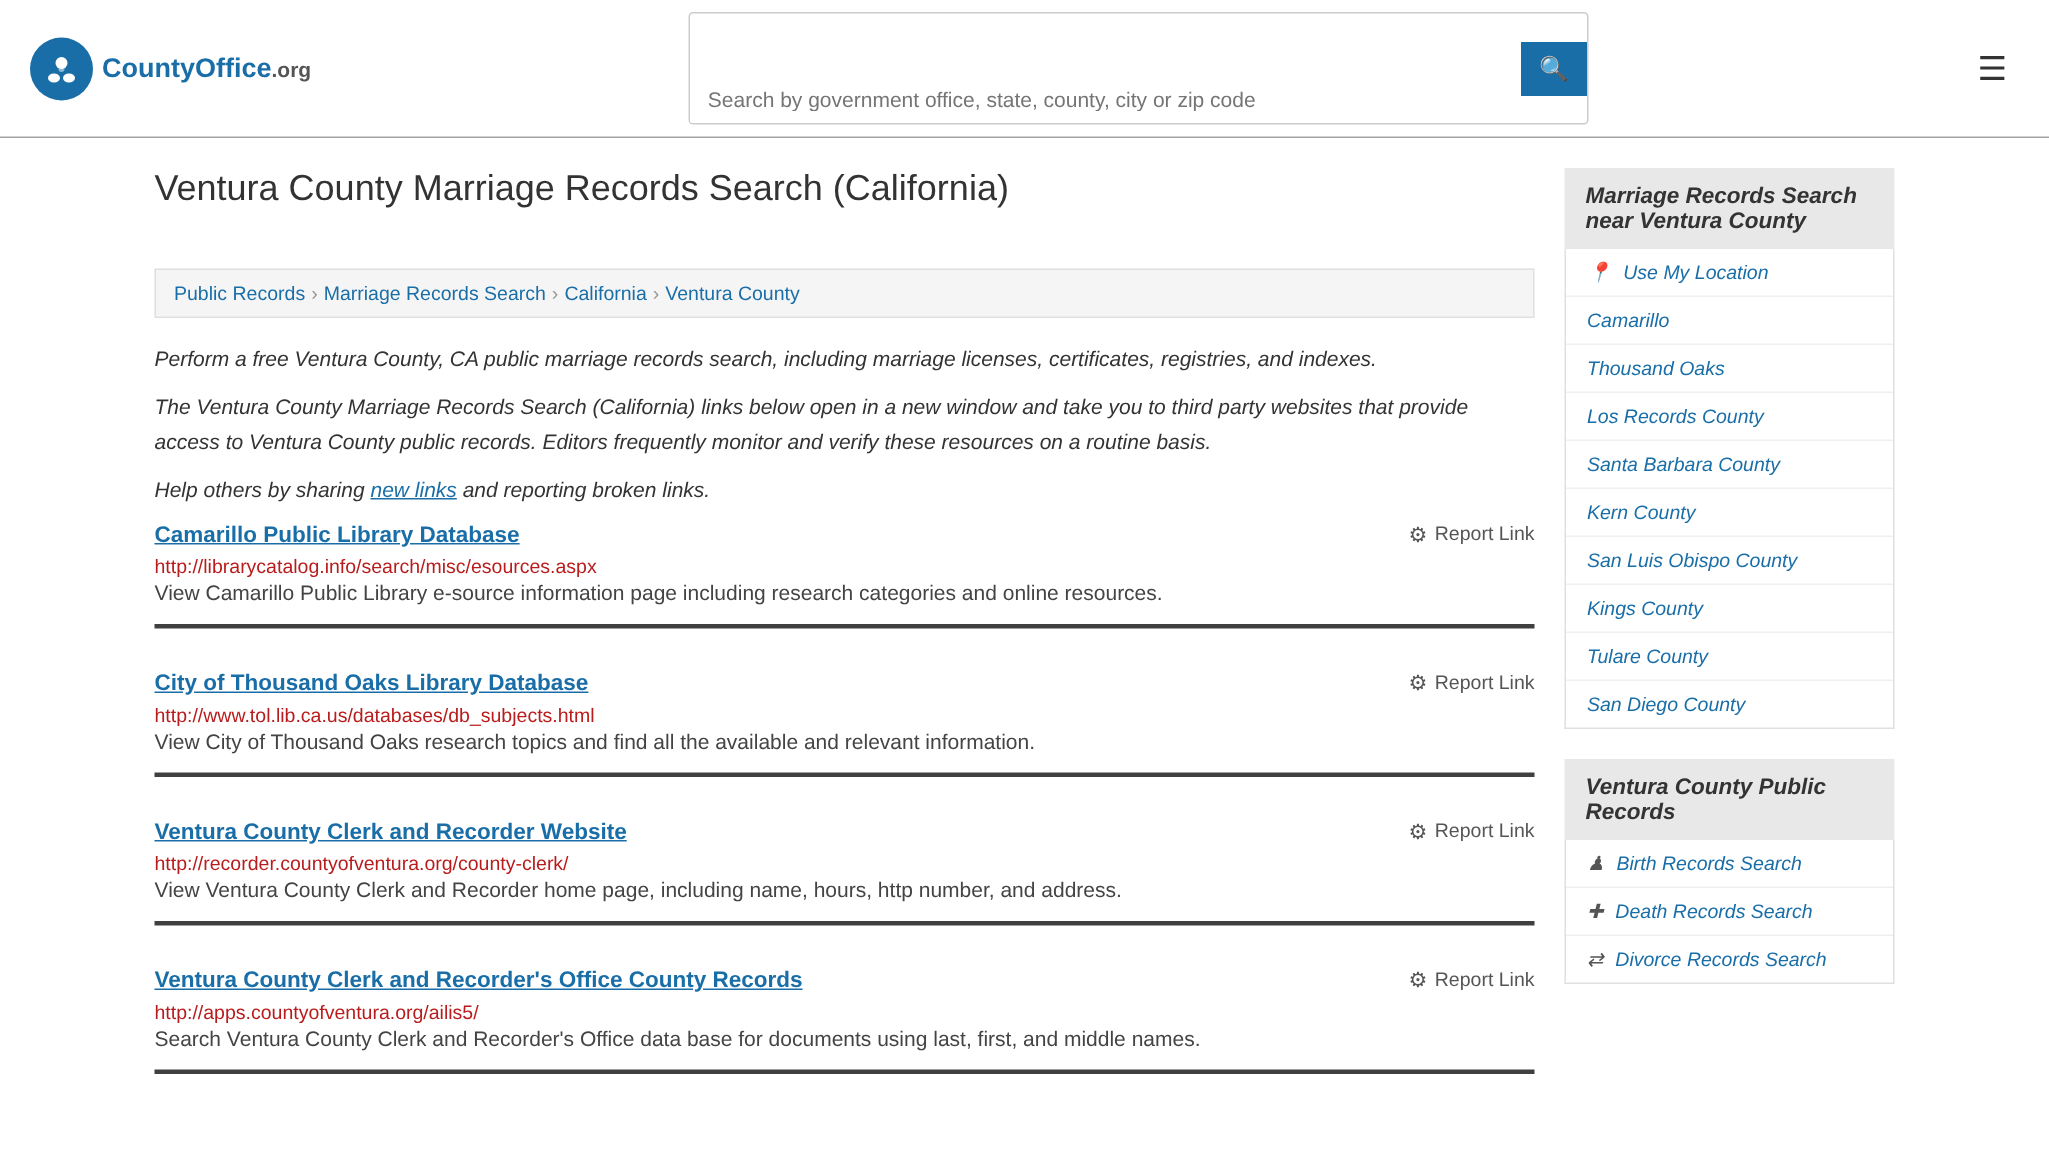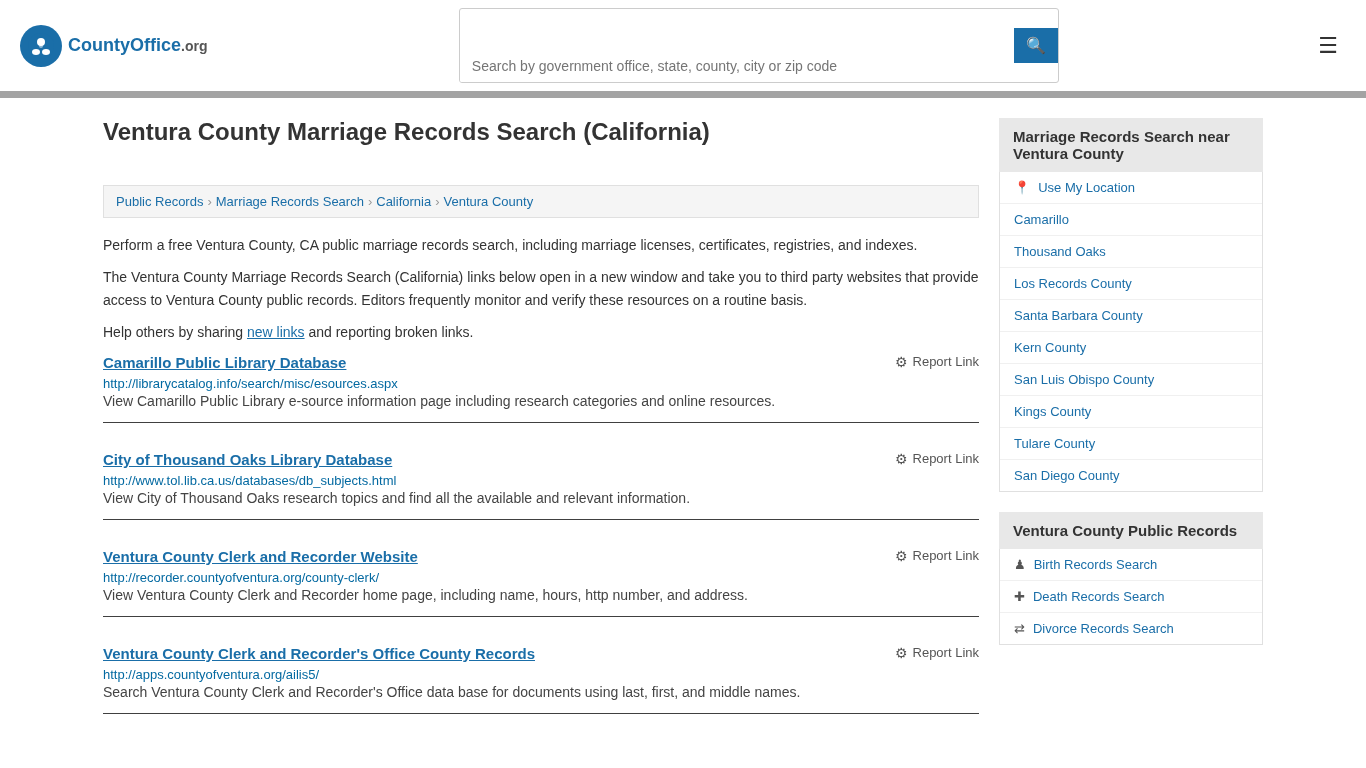--- a/index.html
+++ b/index.html
@@ -1,21 +1,21 @@
 <!DOCTYPE html>
 <html><head>
   <meta charset="utf-8">
   <style>
     * { margin: 0; padding: 0; box-sizing: border-box; }
     body { font-family: Arial, sans-serif; font-size: 14px; color: #333; background: #fff; }
 
     
     #header {
       background: #fff;
-      border-bottom: 7px solid #a3a3a3;
+      border-bottom: 1px solid #a3a3a3;
       padding: 8px 20px;
       display: flex;
       align-items: center;
       justify-content: space-between;
       gap: 24px;
     }
     #logo-area {
       display: flex;
       align-items: center;
       gap: 6px;
@@ -83,21 +83,21 @@
       display: flex;
       gap: 20px;
     }
 
     
     #content {
       flex: 1;
     }
     #page-title {
       font-size: 24px;
-      font-weight: bold;
+      font-weight: normal;
       color: #333;
       margin-bottom: 12px;
     }
 
     
     #breadcrumb {
       background: #f5f5f5;
       padding: 8px 12px;
       border: 1px solid #e0e0e0;
       margin-bottom: 16px;
@@ -113,29 +113,30 @@
       color: #1a6ea8;
       text-decoration: none;
     }
     .breadcrumb-sep { color: #999; }
 
     
     #description {
       margin-bottom: 8px;
       line-height: 1.6;
       font-size: 14px;
+      font-style: italic;
     }
     #description p { margin-bottom: 10px; }
     #description a { color: #1a6ea8; }
 
     
     .result-item {
       margin-bottom: 28px;
       padding-bottom: 10px;
-      border-bottom: 1px solid #404040;
+      border-bottom: 3px solid #404040;
     }
     .result-header {
       display: flex;
       align-items: flex-start;
       justify-content: space-between;
       margin-bottom: 4px;
     }
     .result-title {
       font-size: 15px;
       font-weight: bold;
@@ -151,35 +152,36 @@
       color: #555;
       cursor: pointer;
       white-space: nowrap;
       margin-left: 10px;
     }
     .report-icon {
       font-size: 14px;
       color: #555;
     }
     .result-url {
-      color: #0369a1;
+      color: #b91c1c;
       font-size: 13px;
       margin-bottom: 5px;
       text-decoration: none;
     }
     .result-desc {
       font-size: 14px;
       color: #444;
       line-height: 1.5;
     }
 
     
     #sidebar {
-      width: 264px;
+      width: 220px;
       flex-shrink: 0;
+      font-style: italic;
     }
     .sidebar-section {
       margin-bottom: 20px;
     }
     .sidebar-header {
       background: #e8e8e8;
       padding: 10px 14px;
       font-size: 15px;
       font-weight: bold;
       color: #333;

